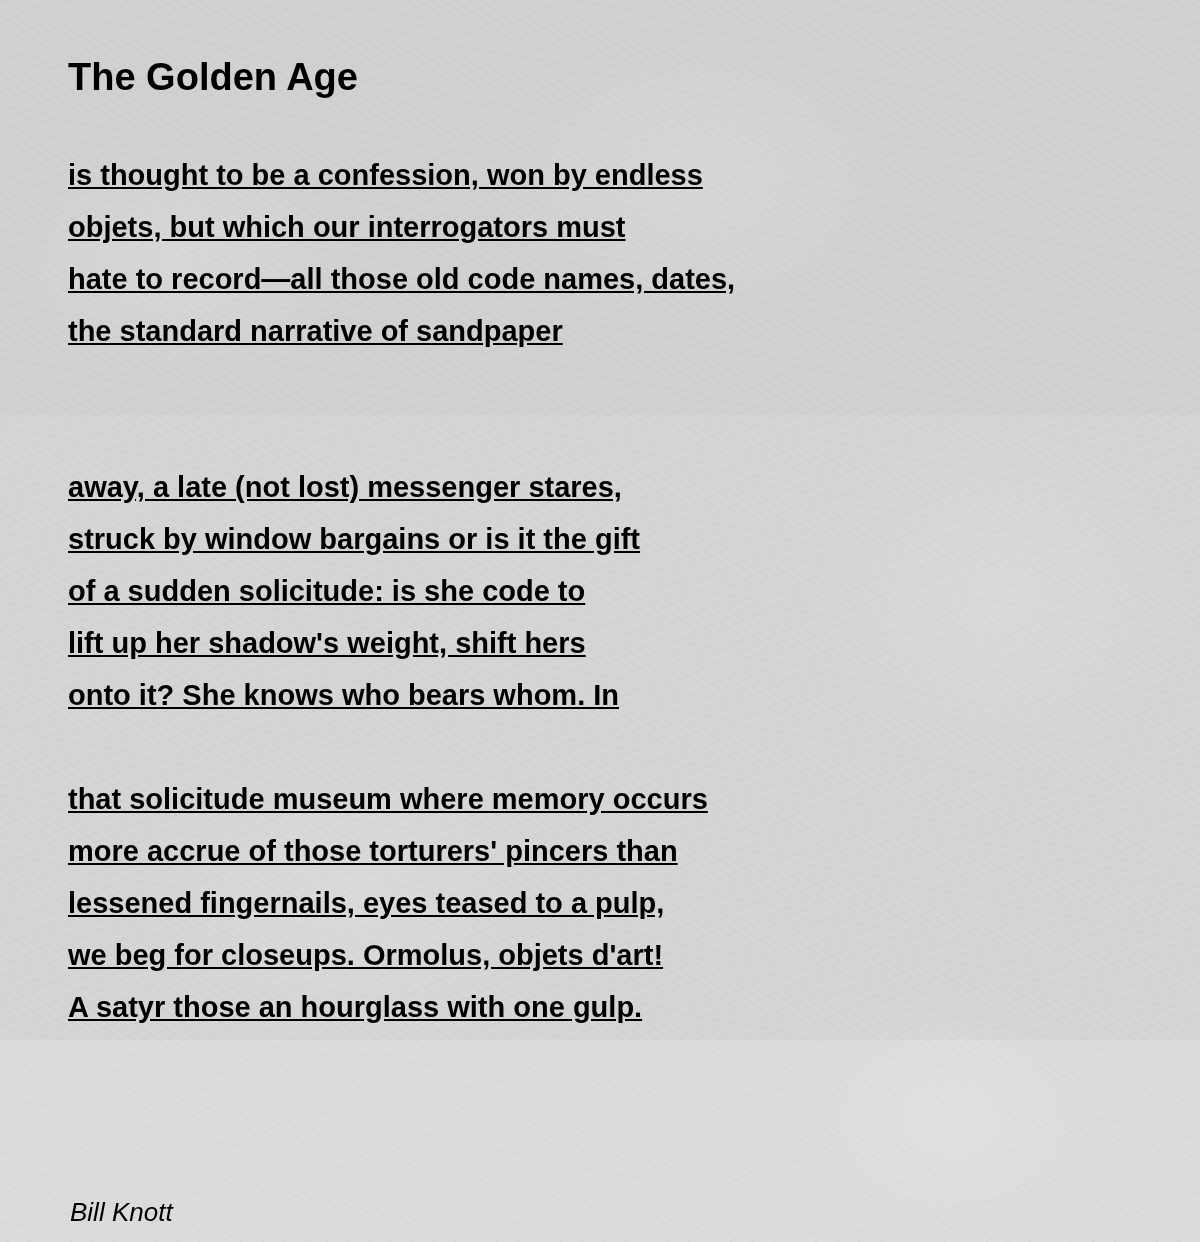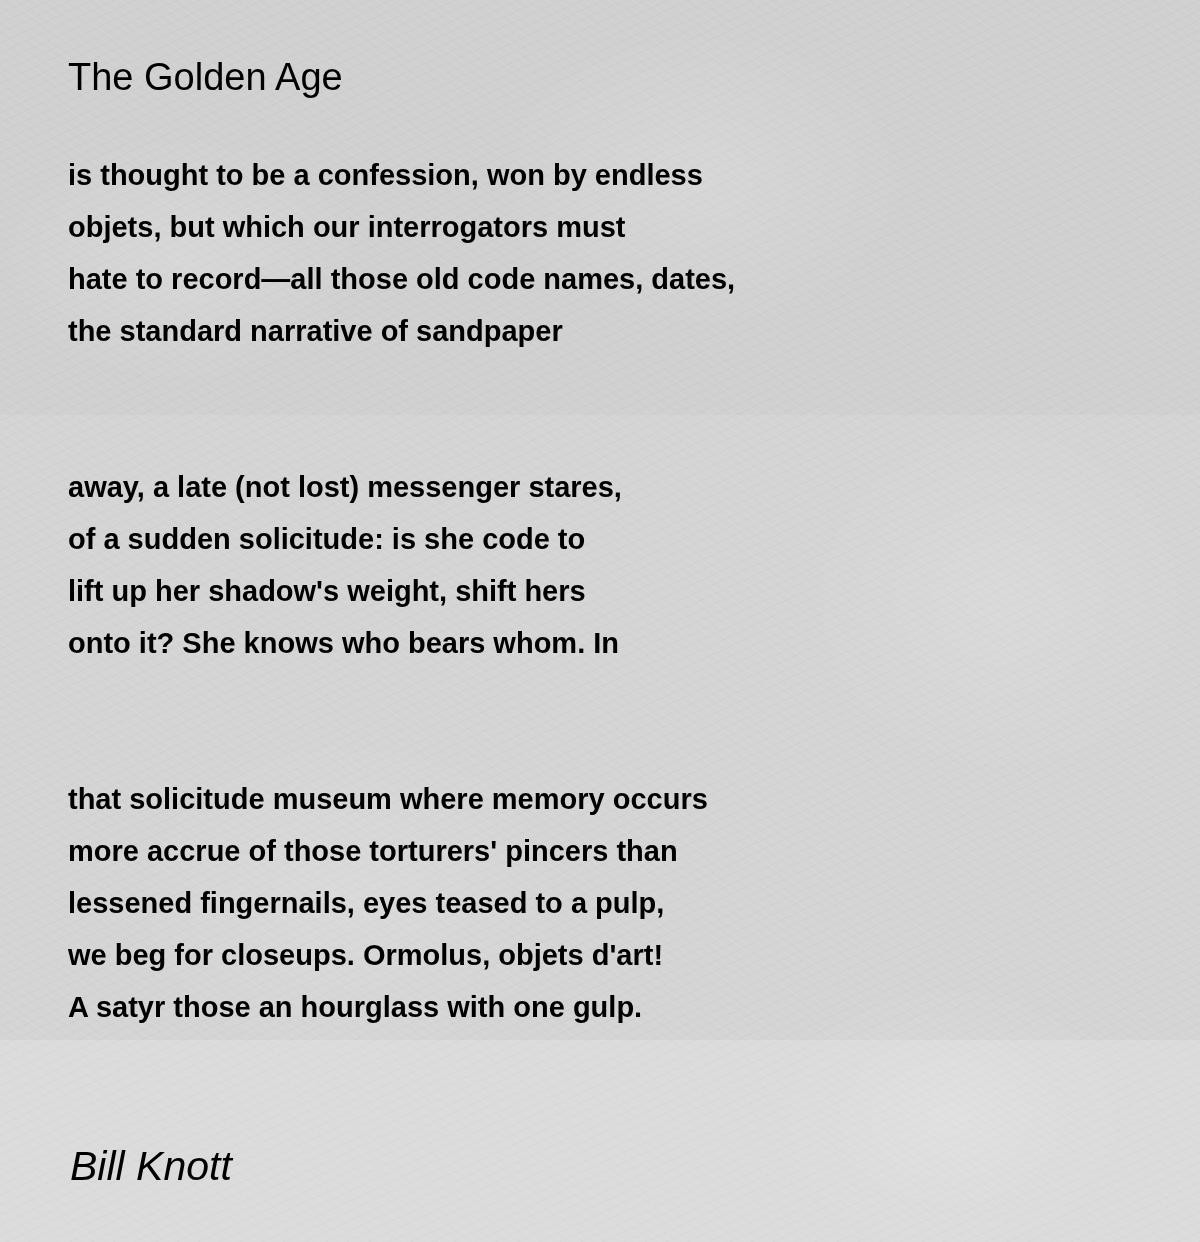--- a/index.html
+++ b/index.html
@@ -42,45 +42,46 @@
       left: 68px;
       top: 0;
       width: 1100px;
     }
     .title {
       position: absolute;
       top: 54px;
       left: 0;
       margin: 0;
       font-size: 38px;
-      font-weight: normal;
+      font-weight: bold;
       line-height: 46px;
       white-space: nowrap;
     }
     .stanza {
       position: absolute;
       left: 0;
       margin: 0;
+      text-decoration: underline;
     }
     .line {
       display: block;
       font-size: 29px;
       font-weight: bold;
       line-height: 52px;
       height: 52px;
       white-space: nowrap;
     }
     .stanza-1 { top: 149px; }
     .stanza-2 { top: 461px; }
     .stanza-3 { top: 773px; }
     .author {
       position: absolute;
       left: 2px;
-      top: 1143px;
-      font-size: 41px;
+      top: 1189px;
+      font-size: 26px;
       font-style: italic;
       line-height: 46px;
       white-space: nowrap;
     }
   </style>
 </head>
 <body>
 
 <div class="bg"></div>
 <div class="band band-top"></div>
@@ -92,20 +93,21 @@
 
   <div class="stanza stanza-1">
     <span class="line">is thought to be a confession, won by endless</span>
     <span class="line">objets, but which our interrogators must</span>
     <span class="line">hate to record—all those old code names, dates,</span>
     <span class="line">the standard narrative of sandpaper</span>
   </div>
 
   <div class="stanza stanza-2">
     <span class="line">away, a late (not lost) messenger stares,</span>
+    <span class="line">struck by window bargains or is it the gift</span>
     <span class="line">of a sudden solicitude: is she code to</span>
     <span class="line">lift up her shadow's weight, shift hers</span>
     <span class="line">onto it? She knows who bears whom. In</span>
   </div>
 
   <div class="stanza stanza-3">
     <span class="line">that solicitude museum where memory occurs</span>
     <span class="line">more accrue of those torturers' pincers than</span>
     <span class="line">lessened fingernails, eyes teased to a pulp,</span>
     <span class="line">we beg for closeups. Ormolus, objets d'art!</span>

